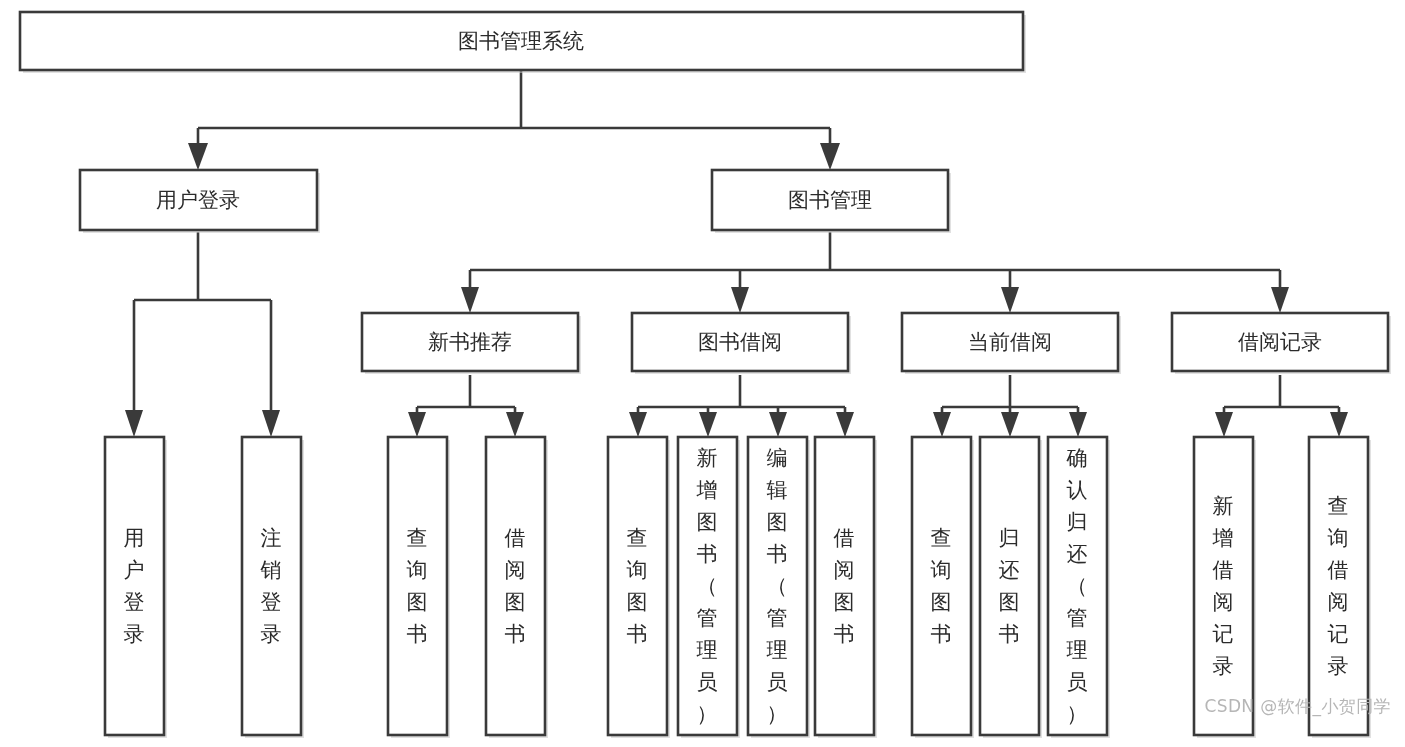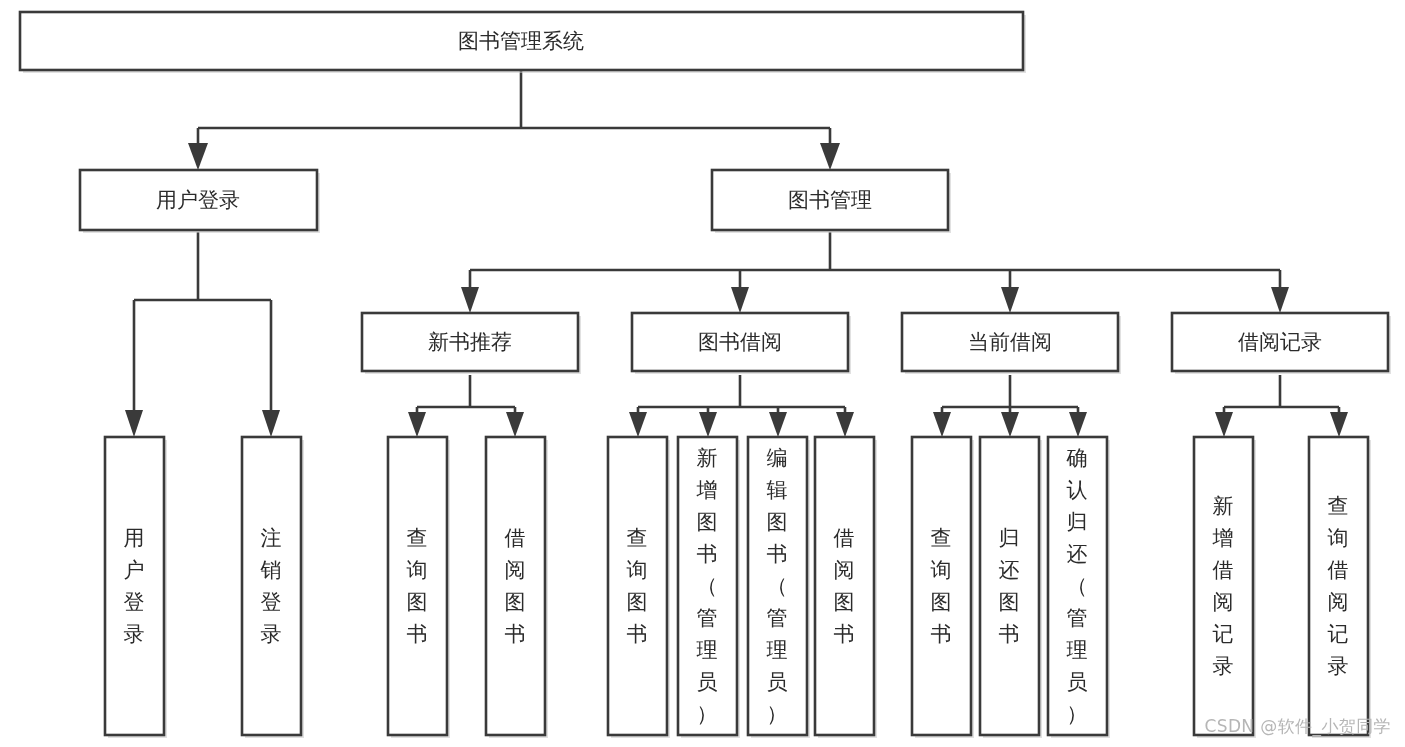--- a/index.html
+++ b/index.html
@@ -55,21 +55,21 @@
   }
   .node-label-v {
     font-family: "DejaVu Sans", "Liberation Sans", sans-serif;
     font-size: 21px;
     fill: #2b2b2b;
     text-anchor: middle;
   }
   .watermark {
     position: absolute;
     right: 14px;
-    bottom: 0;
+    bottom: 20px;
     font-family: "DejaVu Sans", "Liberation Sans", sans-serif;
     font-size: 17px;
     color: #b6b6b6;
     letter-spacing: 0.4px;
     white-space: nowrap;
     user-select: none;
   }
 </style>
 </head>
 <body>

